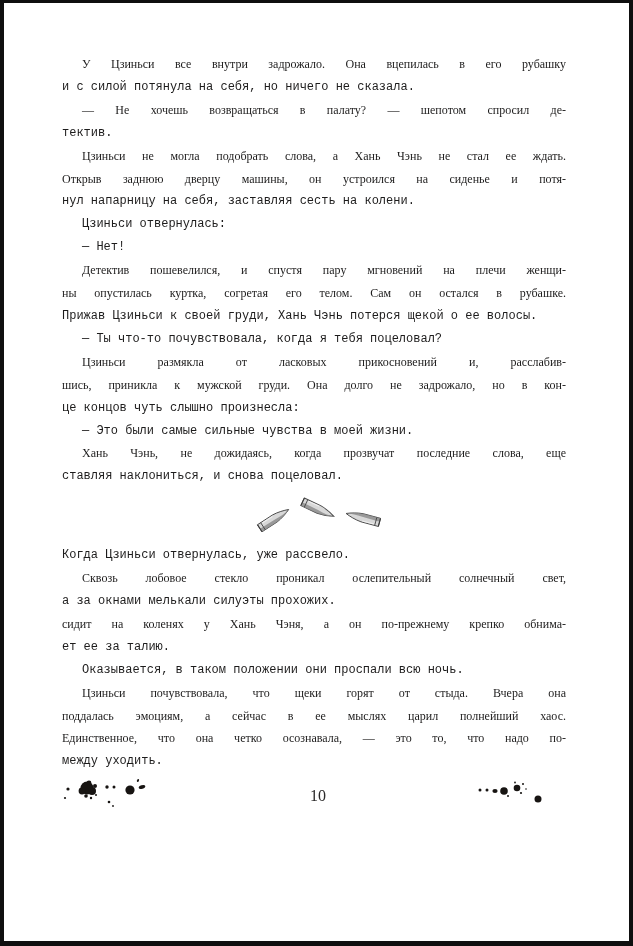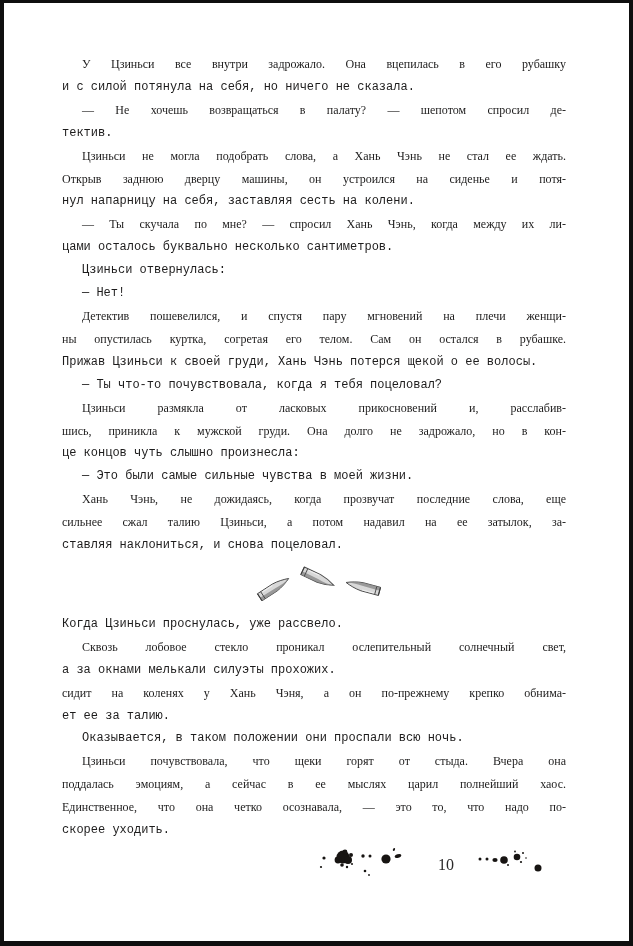--- a/index.html
+++ b/index.html
@@ -34,21 +34,21 @@
   .divider{
     height:56px;
     display:flex;
     align-items:center;
     justify-content:center;
   }
   .footer{
     margin-top:6px;
     display:flex;
     align-items:center;
-    justify-content:flex-end;
+    justify-content:space-between;
     gap:16px;
     height:34px;
   }
   .page-number{
     font-size:16px;
     color:#2b2a2a;
     min-width:24px;
     text-align:center;
   }
   .splat{display:block;}
@@ -67,24 +67,20 @@
         <div class="paragraph">
           <div class="line indent">— Не хочешь возвращаться в палату? — шепотом спросил де-</div>
           <div class="line last">тектив.</div>
         </div>
         <div class="paragraph">
           <div class="line indent">Цзиньси не могла подобрать слова, а Хань Чэнь не стал ее ждать.</div>
           <div class="line">Открыв заднюю дверцу машины, он устроился на сиденье и потя-</div>
           <div class="line last">нул напарницу на себя, заставляя сесть на колени.</div>
         </div>
         <div class="paragraph">
-          <div class="line indent">— Ты скучала по мне? — спросил Хань Чэнь, когда между их ли-</div>
-          <div class="line last">цами осталось буквально несколько сантиметров.</div>
-        </div>
-        <div class="paragraph">
           <div class="line indent last">Цзиньси отвернулась:</div>
         </div>
         <div class="paragraph">
           <div class="line indent last">— Нет!</div>
         </div>
         <div class="paragraph">
           <div class="line indent">Детектив пошевелился, и спустя пару мгновений на плечи женщи-</div>
           <div class="line">ны опустилась куртка, согретая его телом. Сам он остался в рубашке.</div>
           <div class="line last">Прижав Цзиньси к своей груди, Хань Чэнь потерся щекой о ее волосы.</div>
         </div>
@@ -94,21 +90,20 @@
         <div class="paragraph">
           <div class="line indent">Цзиньси размякла от ласковых прикосновений и, расслабив-</div>
           <div class="line">шись, приникла к мужской груди. Она долго не задрожало, но в кон-</div>
           <div class="line last">це концов чуть слышно произнесла:</div>
         </div>
         <div class="paragraph">
           <div class="line indent last">— Это были самые сильные чувства в моей жизни.</div>
         </div>
         <div class="paragraph">
           <div class="line indent">Хань Чэнь, не дожидаясь, когда прозвучат последние слова, еще</div>
-          <div class="line">сильнее сжал талию Цзиньси, а потом надавил на ее затылок, за-</div>
           <div class="line last">ставляя наклониться, и снова поцеловал.</div>
         </div>
       </div>
 
     <div class="divider">
       <svg width="140" height="44" viewBox="0 0 140 44">
         <defs>
           <g id="bullet-shape">
             <path d="M -17 -4.2 L 1 -4.2 C 7 -3.7 13 -1.9 17.5 0 C 13 1.9 7 3.7 1 4.2 L -17 4.2 Z" fill="#d8d8d8" stroke="#4a4a4a" stroke-width="0.9"></path>
             <path d="M -17 0.6 L 1 0.9 C 7 1.5 12.5 1.4 17.5 0 C 13 1.9 7 3.7 1 4.2 L -17 4.2 Z" fill="#8a8a8a" opacity="0.8"></path>
@@ -124,38 +119,38 @@
             <use href="#bullet-shape"></use>
           </g>
         <g transform="translate(119,24) rotate(195)">
             <use href="#bullet-shape"></use>
           </g>
       </svg>
     </div>
 
     <div>
         <div class="paragraph">
-          <div class="line last">Когда Цзиньси проснулась, уже рассвело.</div>
+          <div class="line last">Когда Цзиньси отвернулась, уже рассвело.</div>
         </div>
         <div class="paragraph">
           <div class="line indent">Сквозь лобовое стекло проникал ослепительный солнечный свет,</div>
           <div class="line last">а за окнами мелькали силуэты прохожих.</div>
         </div>
         <div class="paragraph">
           <div class="line">сидит на коленях у Хань Чэня, а он по-прежнему крепко обнима-</div>
           <div class="line last">ет ее за талию.</div>
         </div>
         <div class="paragraph">
           <div class="line indent last">Оказывается, в таком положении они проспали всю ночь.</div>
         </div>
         <div class="paragraph">
           <div class="line indent">Цзиньси почувствовала, что щеки горят от стыда. Вчера она</div>
           <div class="line">поддалась эмоциям, а сейчас в ее мыслях царил полнейший хаос.</div>
           <div class="line">Единственное, что она четко осознавала, — это то, что надо по-</div>
-          <div class="line last">скорее уходить.</div>
+          <div class="line last">между уходить.</div>
         </div>
       </div>
 
     <div class="footer">
       <svg class="splat" width="100" height="36" viewBox="0 0 100 36" fill="#171412">
         <circle cx="6" cy="11" r="1.6"></circle>
         <circle cx="3" cy="20" r="1.1"></circle>
         <circle cx="25" cy="10" r="6.5"></circle>
         <circle cx="30" cy="13" r="4"></circle>
         <circle cx="20" cy="13" r="3.4"></circle>

